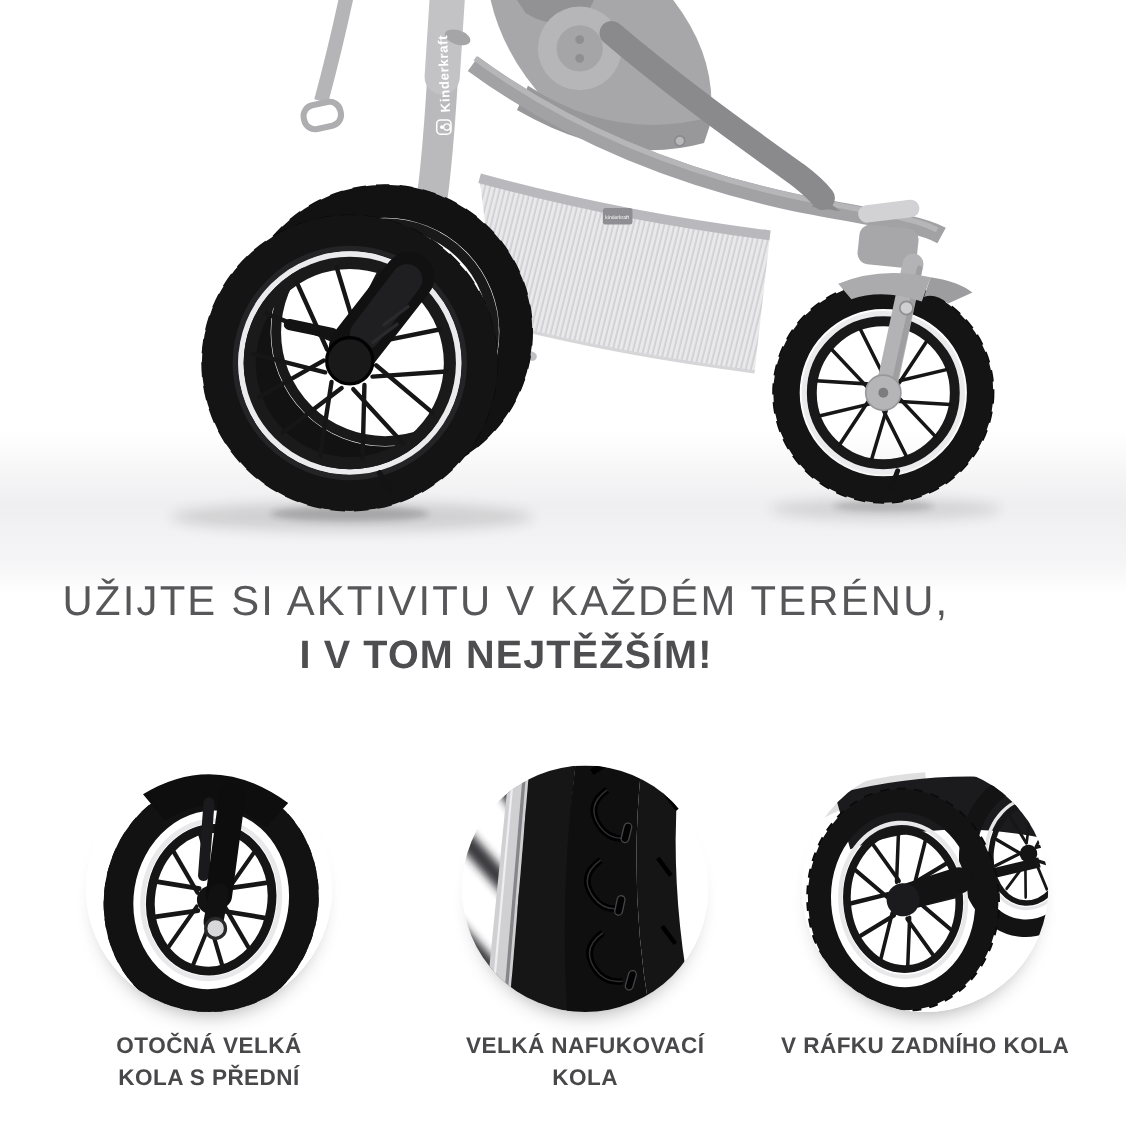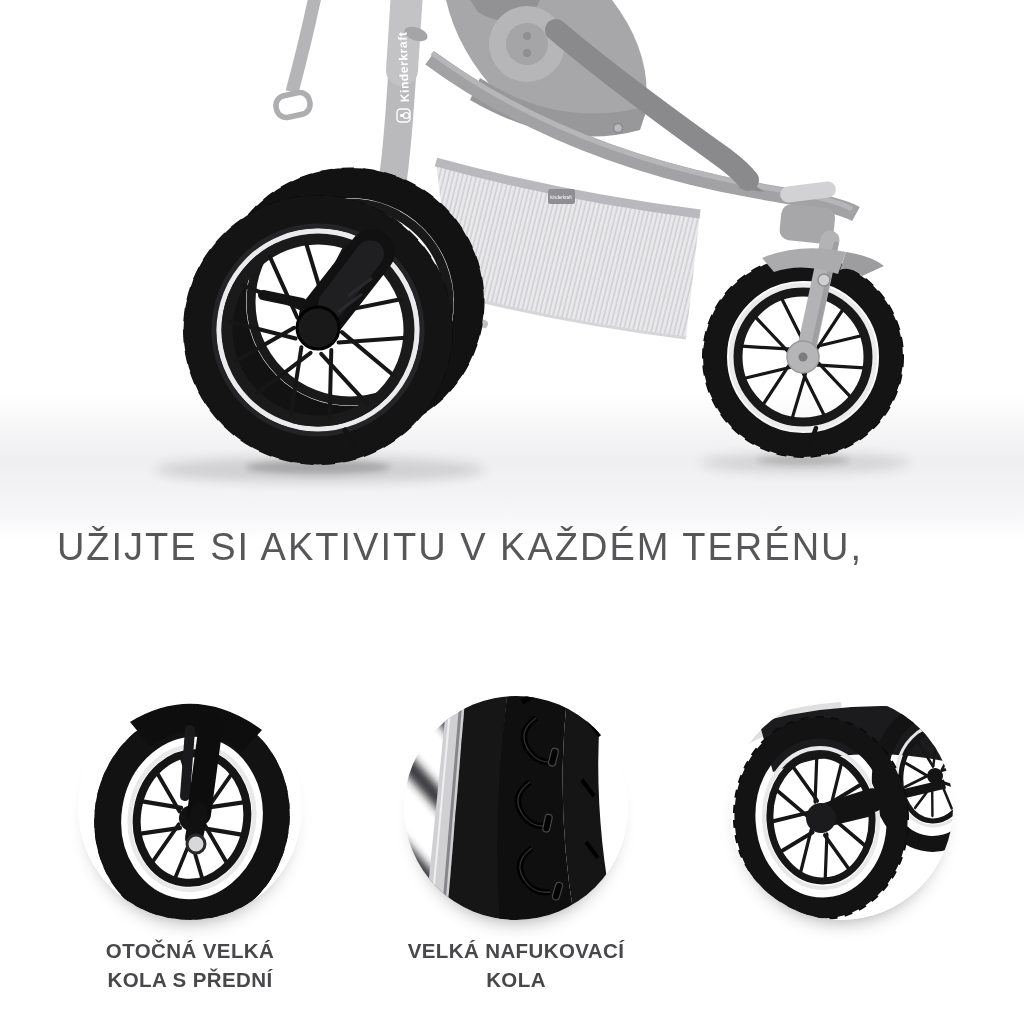--- a/index.html
+++ b/index.html
@@ -8,21 +8,21 @@
   .hero{position:absolute;top:0;left:0;width:1024px;height:540px;}
   .headline{position:absolute;top:524px;left:0;width:920px;text-align:center;margin:0;}
   .headline .l1{display:block;font-size:38px;font-weight:400;letter-spacing:2px;color:#57575a;line-height:46px;}
   .headline .l2{display:block;font-size:36px;font-weight:700;letter-spacing:1px;color:#4e4e51;line-height:44px;margin-top:3px;}
   .feature{position:absolute;top:696px;width:224px;margin:0;}
   .feature .fcircle{width:224px;height:224px;border-radius:50%;overflow:hidden;background:#fff;
                     box-shadow:0 14px 18px -12px rgba(40,40,45,.38);}
   .feature figcaption{width:300px;margin:16px 0 0 -38px;text-align:center;
                       font-size:20.5px;font-weight:700;letter-spacing:.4px;color:#48484b;line-height:29px;}
   .feature figcaption span{display:block;}
-  .f1{left:78px;} .f2{left:404px;} .f3{left:729px;}
+  .f1{left:78px;} .f2{left:420px;} .f3{left:729px;}
 </style>
 </head>
 <body>
 
 <div class="page">
 
   <div class="hero">
     <svg width="1024" height="540" viewBox="0 0 1024 540">
       <defs>
         <linearGradient id="floorG" x1="0" y1="0" x2="0" y2="1">
@@ -178,20 +178,21 @@
         <path d="M846,252 Q872,256 884,266 L862,276 Q850,266 840,270 Z" fill="#9d9da0"></path>
         <circle cx="824" cy="280" r="6" fill="#cfcfd2" stroke="#8f8f92" stroke-width="1.5"></circle>
         <circle cx="803" cy="357" r="16" fill="#b5b5b8" stroke="#99999c" stroke-width="1.5"></circle>
         <circle cx="803" cy="357" r="4.5" fill="#7c7c7f"></circle>
       </g>
     </svg>
   </div>
 
   <h1 class="headline">
     <span class="l1">UŽIJTE SI AKTIVITU V KAŽDÉM TERÉNU,</span>
+    <span class="l2">I V TOM NEJTĚŽŠÍM!</span>
   </h1>
 
   <figure class="feature f1">
     <div class="fcircle">
       <svg width="224" height="224" viewBox="0 0 224 224">
         <rect width="224" height="224" fill="#ffffff"></rect>
         <g transform="translate(114,122) rotate(9)">
           <ellipse rx="94" ry="105" stroke="#0c0c0d" stroke-width="7" fill="none" stroke-dasharray="9 7"></ellipse>
           <ellipse rx="84" ry="95" stroke="#121213" stroke-width="27" fill="none"></ellipse>
           <ellipse rx="62" ry="72" stroke="#e9e9eb" stroke-width="4.5" fill="none"></ellipse>
@@ -336,16 +337,17 @@
                 <line x1="-4.8" y1="-13.2" x2="-0.0" y2="-48.0" stroke="#161617" stroke-width="3.2" stroke-linecap="round"></line>
                 <line x1="9.0" y1="-10.7" x2="41.6" y2="-24.0" stroke="#161617" stroke-width="3.2" stroke-linecap="round"></line>
               </g>
             </g>
           <line x1="2" y1="-2" x2="52" y2="-14" stroke="#131314" stroke-width="24" stroke-linecap="round"></line>
           <circle r="15" fill="#1b1b1d"></circle>
         </g>
       </svg>
     </div>
     <figcaption>
+      <span>V RÁFKU ZADNÍHO KOLA</span>
     </figcaption>
   </figure>
 
 </div>
 
 </body></html>

